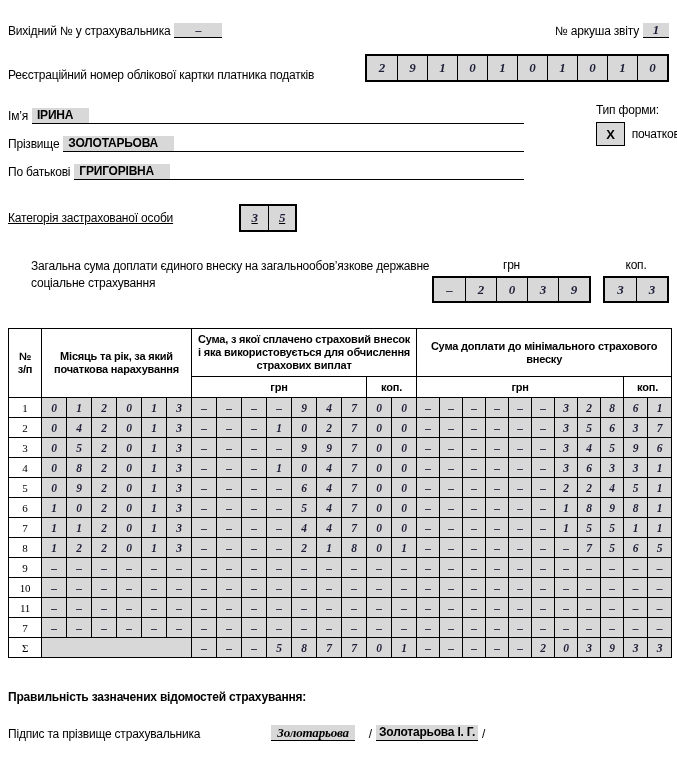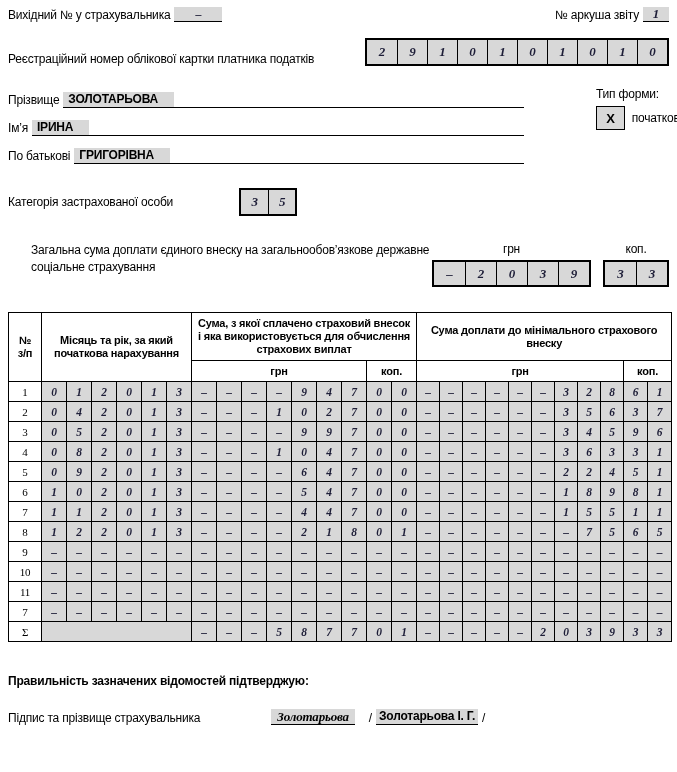--- a/index.html
+++ b/index.html
@@ -10,21 +10,21 @@
     letter-spacing:-0.2px;
   }
   .page { padding:5px 8px 0 8px; }
 
   .digit {
     font-family:"Liberation Serif", serif;
     font-weight:bold; font-style:italic; color:#1e1e38;
   }
 
   
-  .toprow { display:flex; justify-content:space-between; align-items:center; margin-top:2px; }
+  .toprow { display:flex; justify-content:space-between; align-items:center; margin-top:18px; }
   .inlinefield {
     display:inline-block; text-align:center; background:#d8d8d8;
     border-bottom:1px solid #000; vertical-align:bottom; line-height:14px;
   }
   .outgoing-field { min-width:48px; margin-left:4px; }
   .sheet-field { min-width:26px; margin-left:4px; font-size:13px; }
 
   
   .boxgrp { display:inline-flex; border:2px solid #000; background:#d8d8d8; }
   .boxgrp .cell {
@@ -47,21 +47,21 @@
   .formtype { position:absolute; left:588px; top:0; width:90px; }
   .ft-label { margin-bottom:5px; }
   .ft-row { display:flex; align-items:center; }
   .ft-box {
     width:37px; height:24px; background:#d8d8d8; border:1px solid #000;
     display:flex; align-items:center; justify-content:center;
     font-weight:bold; font-size:13px;
   }
   .ft-opt { margin-left:7px; }
 
-  .catrow { display:flex; align-items:center; margin-top:24px; }
+  .catrow { display:flex; align-items:center; margin-top:24px;text-decoration:underline; }
   .catrow .boxgrp { margin-left:66px; }
 
   .totalrow { display:flex; margin-top:26px; }
   .total-label { width:442px; line-height:17px;margin-left:23px; }
   .bg-stack { text-align:center; }
   .bg-stack .bg-cap { margin-bottom:4px; }
   .hrn-grp { margin-left:-5px; }
   .kop-grp { margin-left:12px; }
 
   
@@ -119,26 +119,26 @@
         <span class="cell">1</span>
         <span class="cell">0</span>
         <span class="cell">1</span>
         <span class="cell">0</span>
       </span>
   </div>
 
 
   <div class="names">
     <div class="name-row">
+      <span class="nlabel">Ім’я</span>
+      <span class="nline"><span class="nvalue">ІРИНА</span></span>
+    </div>
+    <div class="name-row">
       <span class="nlabel">Прізвище</span>
       <span class="nline"><span class="nvalue">ЗОЛОТАРЬОВА</span></span>
-    </div>
-    <div class="name-row">
-      <span class="nlabel">Ім’я</span>
-      <span class="nline"><span class="nvalue">ІРИНА</span></span>
     </div>
     <div class="name-row">
       <span class="nlabel">По батькові</span>
       <span class="nline"><span class="nvalue">ГРИГОРІВНА</span></span>
     </div>
     <div class="formtype">
       <div class="ft-label">Тип форми:</div>
       <div class="ft-row">
         <span class="ft-box">X</span>
         <span class="ft-opt">початкова</span>
@@ -589,21 +589,21 @@
           <td class="data">2</td>
           <td class="data">0</td>
           <td class="data">3</td>
           <td class="data">9</td>
           <td class="data">3</td>
           <td class="data">3</td>
         </tr>
       </tbody>
   </table>
 
-  <div class="confirm">Правильність зазначених відомостей підтверджую:</div>
+  <div class="confirm">Правильність зазначених відомостей страхування:</div>
 
   <div class="sigrow">
     <span>Підпис та прізвище страхувальника</span>
     <span class="sig-script">Золотарьова</span>
     <span class="slash slash1">/</span>
     <span class="sig-name">Золотарьова І. Г.</span>
     <span class="slash">/</span>
   </div>
 
 </div>

